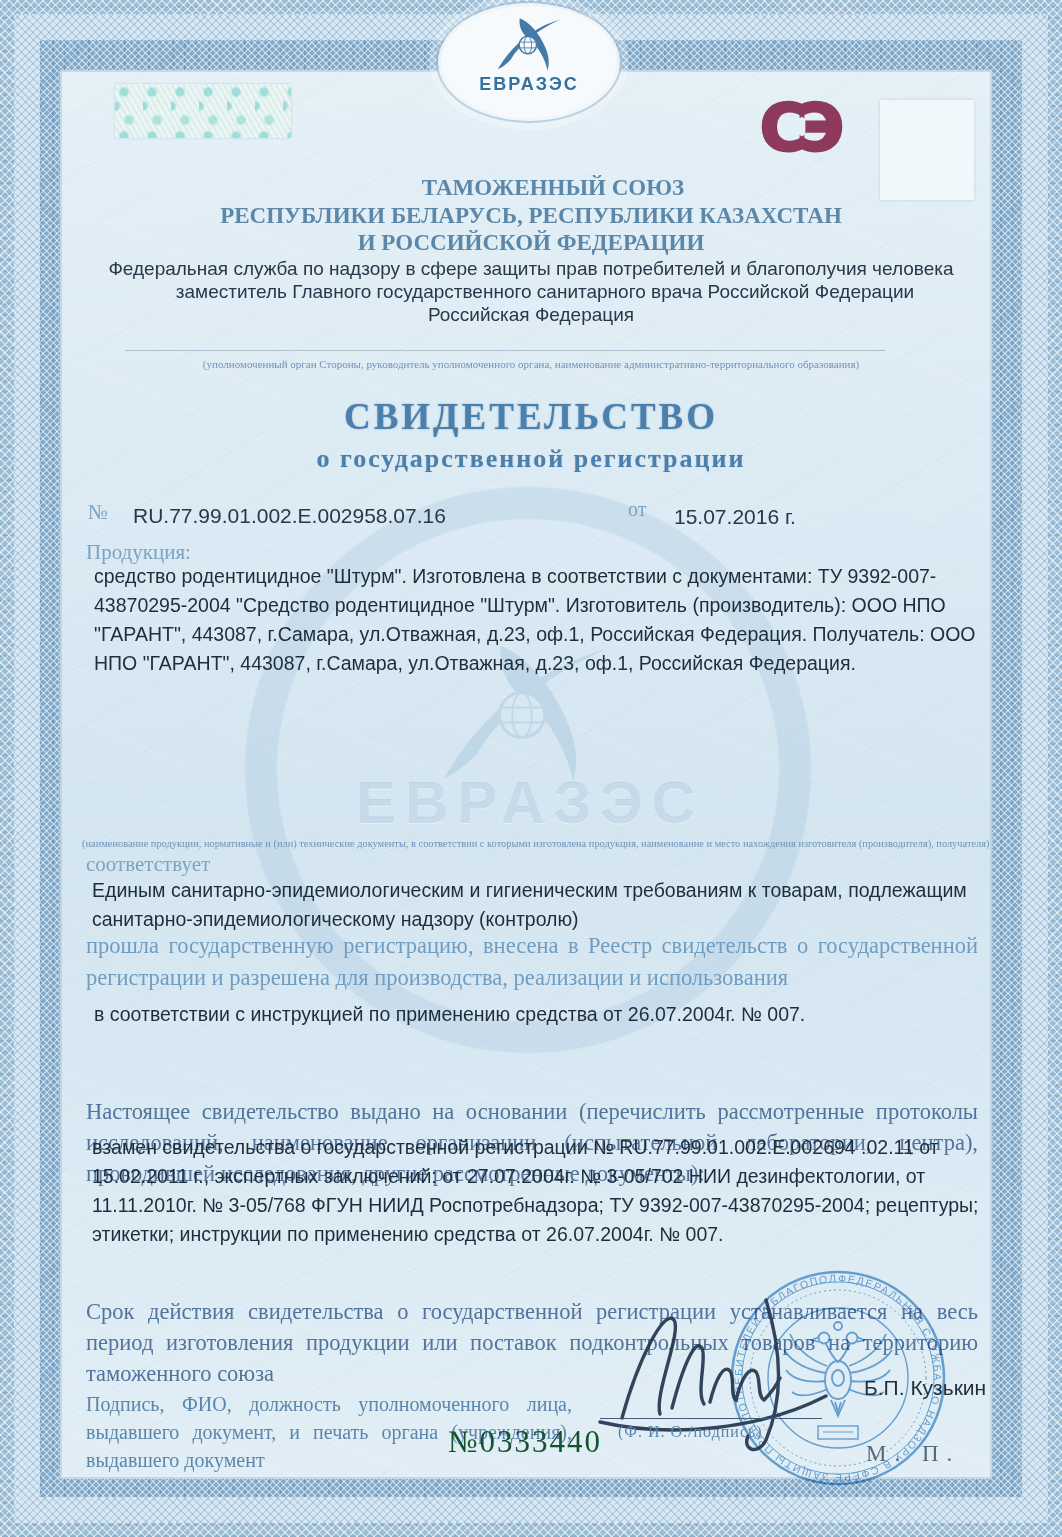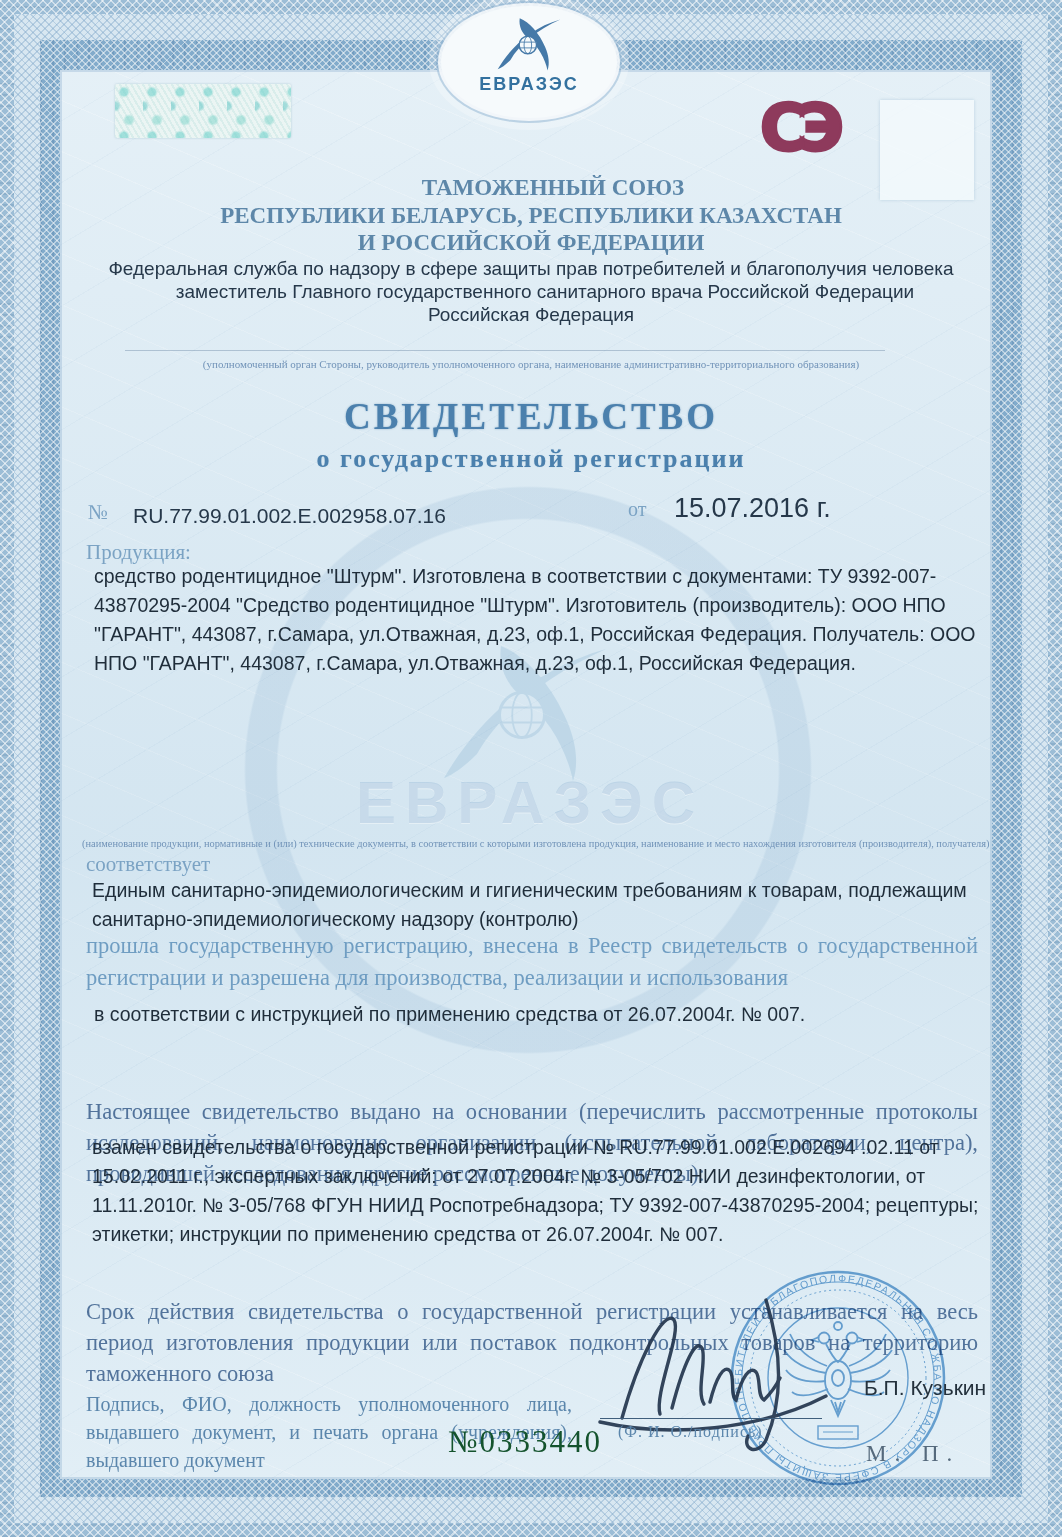--- a/index.html
+++ b/index.html
@@ -120,21 +120,21 @@
   <div class="ctext center sans-dark" style="top:304px;">Российская Федерация</div>
   <div class="authority-line"></div>
   <div class="ctext center small-caption" style="top:358px;">(уполномоченный орган Стороны, руководитель уполномоченного органа, наименование административно-территориального образования)</div>
 
   <div class="ctext center title-main" style="top:395px;">СВИДЕТЕЛЬСТВО</div>
   <div class="ctext center title-sub" style="top:444px;">о государственной регистрации</div>
 
   <div class="ctext serif-label" style="left:88px;top:500px;">№</div>
   <div class="ctext sans-dark" style="left:133px;top:504px;font-size:21px;">RU.77.99.01.002.Е.002958.07.16</div>
   <div class="ctext serif-label" style="left:628px;top:498px;font-size:20px;">от</div>
-  <div class="ctext sans-dark" style="left:674px;top:493px;font-size:27px;">15.07.2016 г.</div>
+  <div class="ctext sans-dark" style="left:674px;top:505px;font-size:21px;">15.07.2016 г.</div>
 
   <div class="ctext serif-label" style="left:86px;top:540px;">Продукция:</div>
   <div class="ctext body-dark" style="left:94px;top:562px;width:888px;">средство родентицидное "Штурм". Изготовлена в соответствии с документами: ТУ 9392-007-43870295-2004 "Средство родентицидное "Штурм". Изготовитель (производитель): ООО НПО "ГАРАНТ", 443087, г.Самара, ул.Отважная, д.23, оф.1, Российская Федерация.  Получатель: ООО НПО "ГАРАНТ", 443087, г.Самара, ул.Отважная, д.23, оф.1, Российская Федерация.</div>
 
   <svg class="wm-swoosh" width="380" height="150" viewBox="0 0 120 100">
     <g fill="#6fa3c8">
       <path d="M6 92 C28 54 64 20 114 6 C74 24 44 48 28 76 C20 84 12 90 6 92 Z"></path>
       <path d="M44 4 C60 10 78 30 88 54 C94 68 96 82 92 94 C88 74 76 52 58 38 C48 30 42 18 44 4 Z"></path>
     </g>
     <circle cx="58" cy="50" r="15" fill="#dcebf4" stroke="#6fa3c8" stroke-width="2"></circle>

